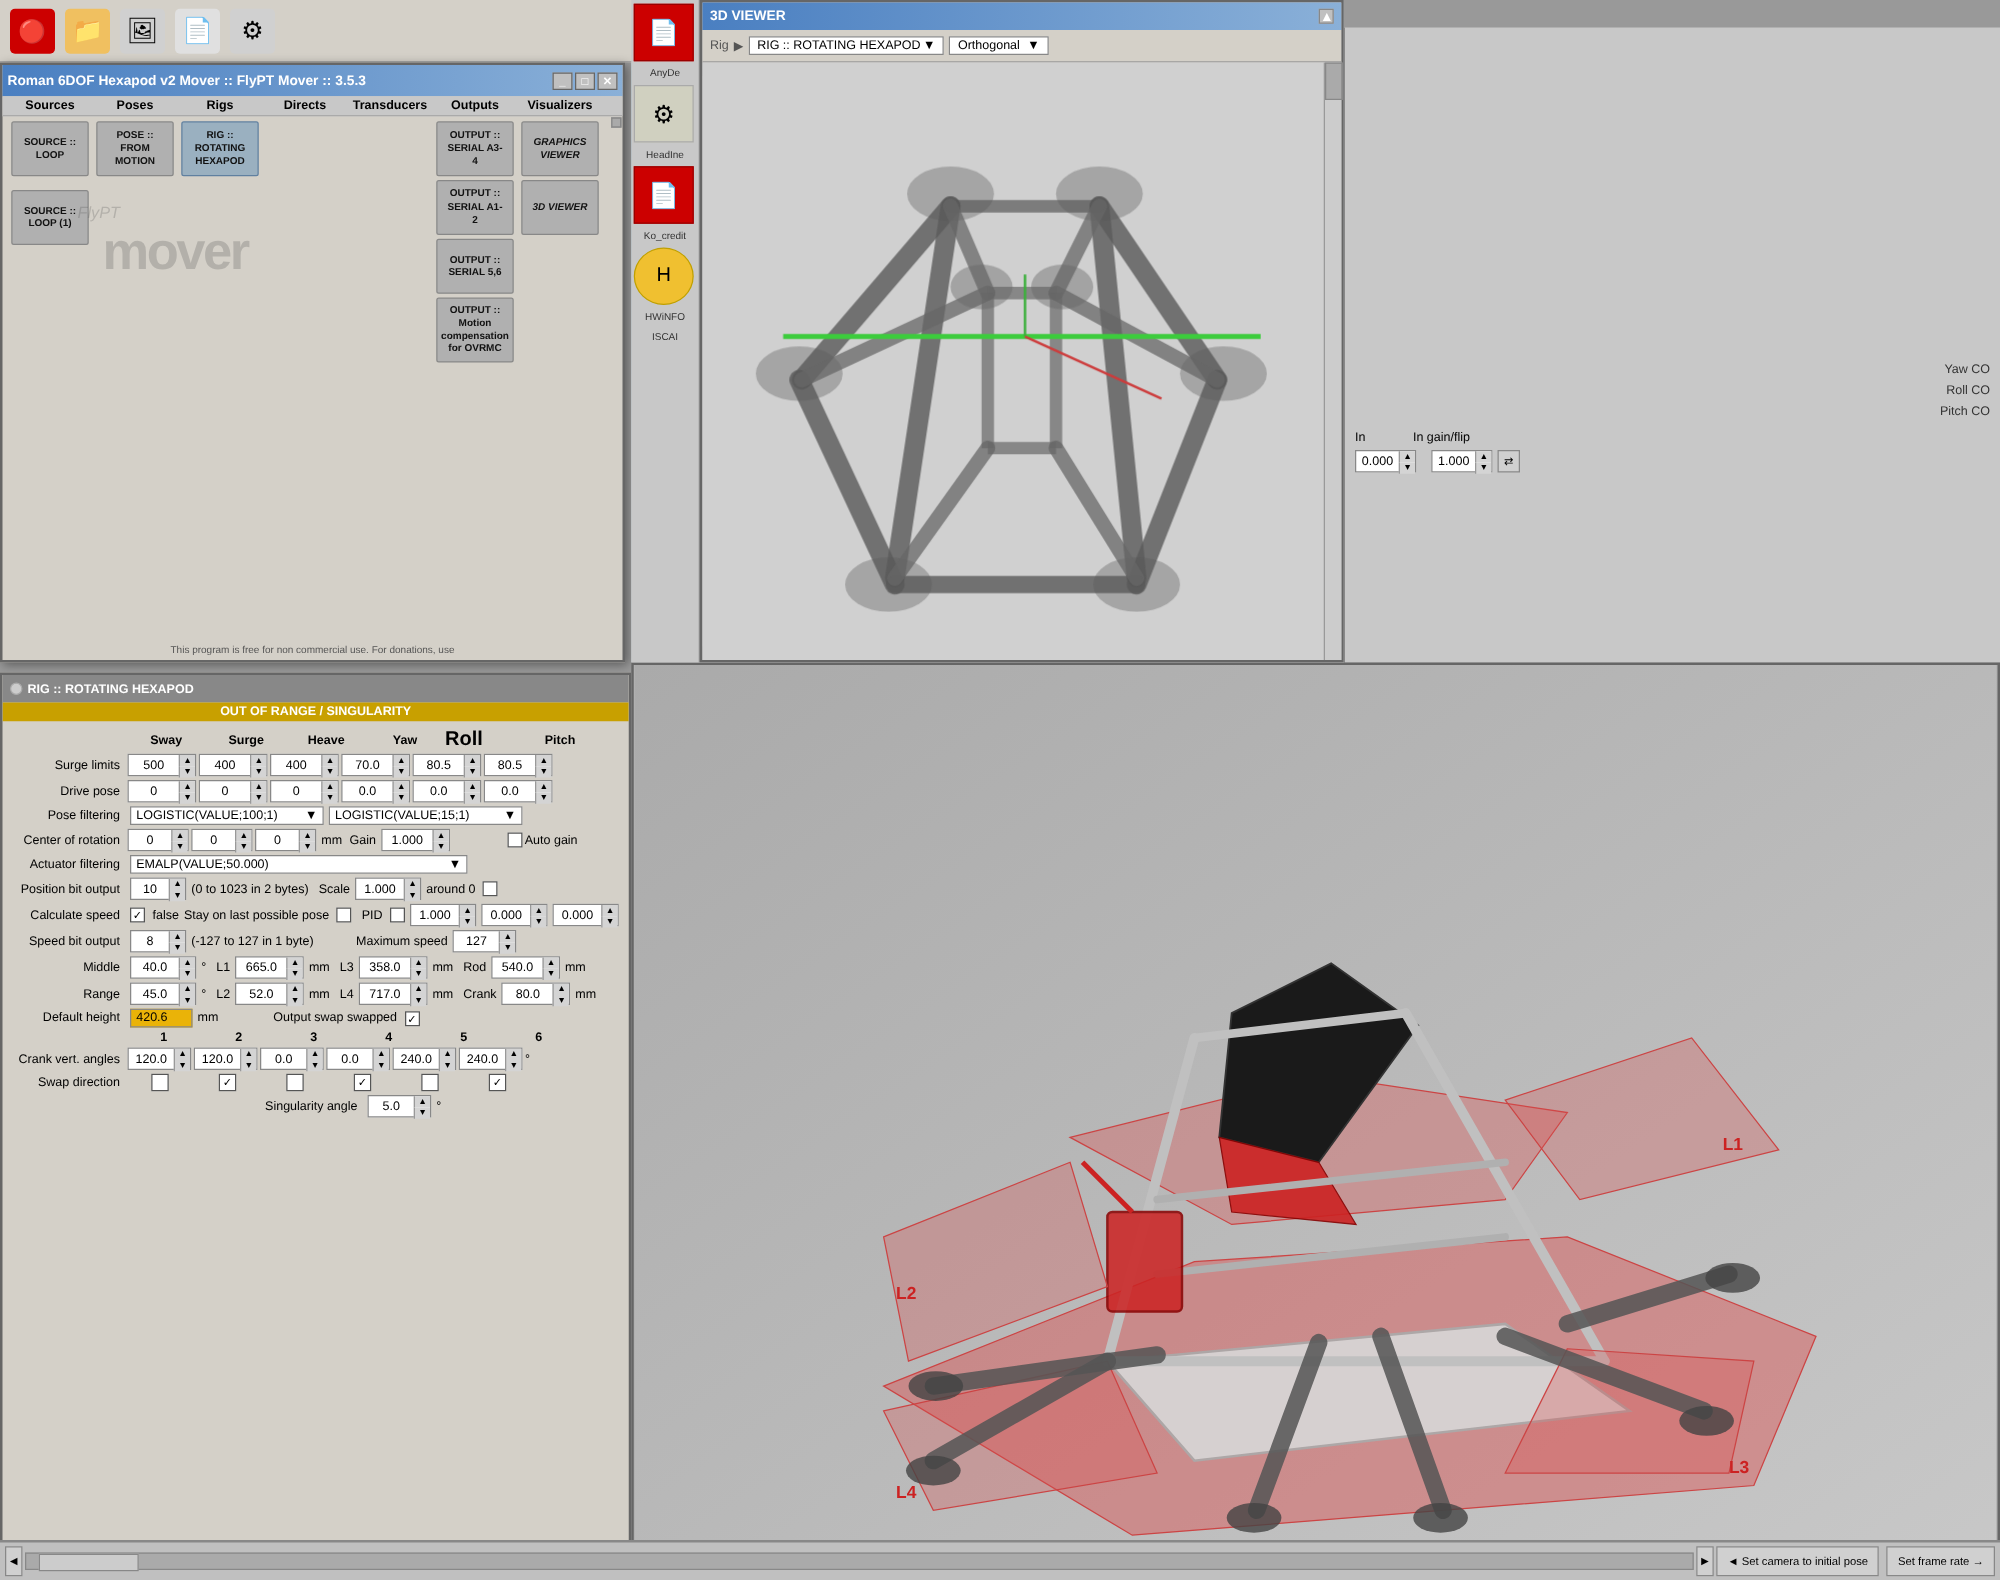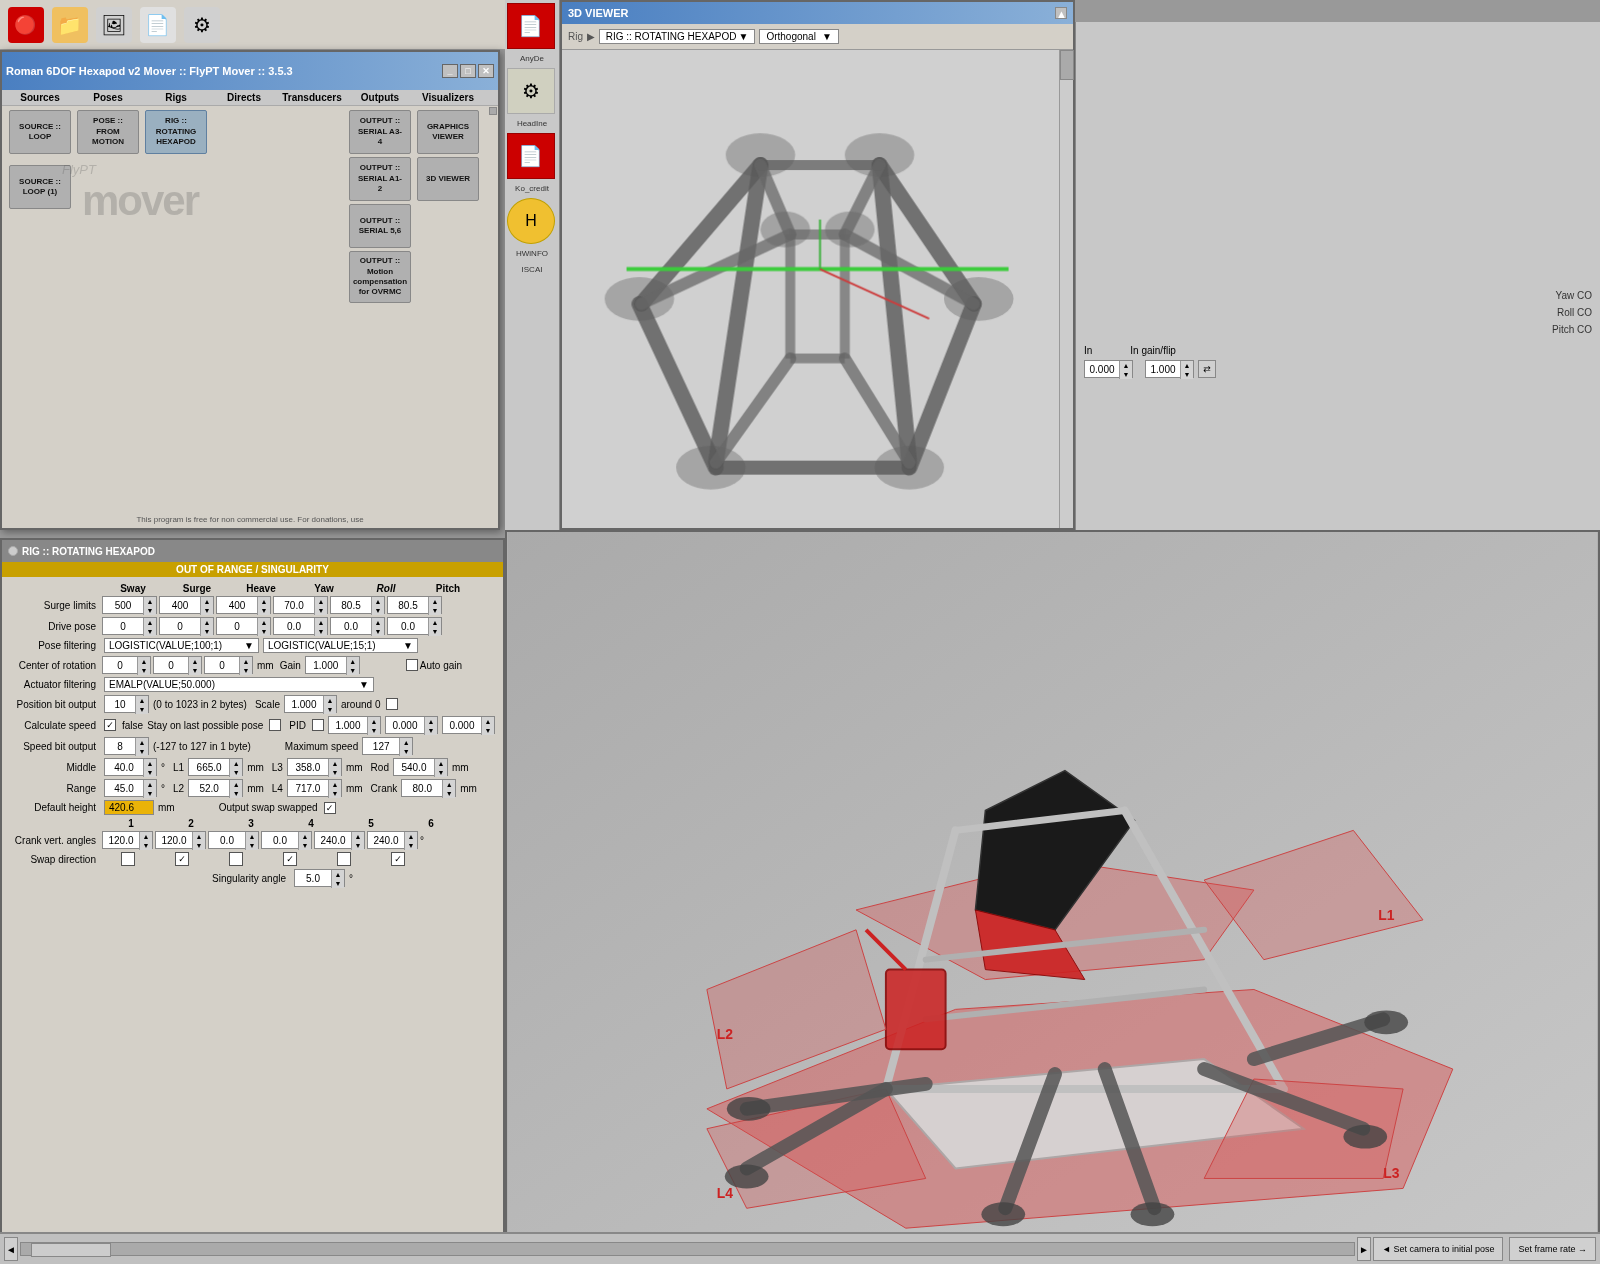--- a/index.html
+++ b/index.html
@@ -4,21 +4,21 @@
   <style>
     * { box-sizing: border-box; margin: 0; padding: 0; }
     body { font-family: 'Segoe UI', Arial, sans-serif; font-size: 11px; background: #c0c0c0; overflow: hidden; width: 1600px; height: 1264px; position: relative; }
 
     
     .taskbar { position: absolute; top: 0; left: 0; width: 550px; height: 50px; background: #d4d0c8; display: flex; align-items: center; gap: 8px; padding: 4px 8px; border-bottom: 1px solid #999; }
     .taskbar-icon { width: 36px; height: 36px; border-radius: 4px; display: flex; align-items: center; justify-content: center; font-size: 20px; }
 
     
     .flypt-window { position: absolute; top: 50px; left: 0; width: 500px; height: 480px; background: #d4d0c8; border: 2px solid #666; box-shadow: 2px 2px 8px rgba(0,0,0,0.4); }
-    .flypt-titlebar { background: linear-gradient(to right, #4a7fc1, #8ab0d8); height: 38px; display: flex; align-items: center; justify-content: space-between; padding: 0 4px; color: white; font-size: 11px; font-weight: bold; }
+    .flypt-titlebar { background: linear-gradient(to right, #4a7fc1, #8ab0d8); height: 25px; display: flex; align-items: center; justify-content: space-between; padding: 0 4px; color: white; font-size: 11px; font-weight: bold; }
     .titlebar-btns { display: flex; gap: 2px; }
     .titlebar-btn { width: 16px; height: 14px; background: #c0c0c0; border: 1px solid #666; font-size: 9px; display: flex; align-items: center; justify-content: center; cursor: pointer; }
     .module-box { background: #b0b0b0; border: 1px solid #888; border-radius: 2px; padding: 4px 6px; text-align: center; font-size: 9px; line-height: 1.3; color: #111; min-height: 44px; display: flex; align-items: center; justify-content: center; flex-direction: column; cursor: pointer; min-width: 60px; }
     .viewer-titlebar { background: linear-gradient(to right, #4a7fc1, #8ab0d8); height: 22px; display: flex; align-items: center; justify-content: space-between; padding: 0 6px; color: white; font-size: 11px; font-weight: bold; }
 
     
     .sky-bg { position: absolute; top: 0; left: 0; width: 100%; height: 100%; background: linear-gradient(180deg, #87CEEB 0%, #b0d8f0 40%, #d8eef8 70%, #c8d8e0 100%); }
     .spin-input-wrap { display: inline-flex; align-items: stretch; border: 1px solid #888; background: white; height: 18px; }
     .spin-input-wrap input { width: 34px; border: none; background: transparent; font-size: 10px; text-align: center; outline: none; padding: 0; }
     .spin-input-wrap .spins { display: flex; flex-direction: column; }
@@ -102,21 +102,21 @@
         <span style="font-size:8px; font-weight:bold;">OUTPUT ::<br>SERIAL A1-2</span>
       </div>
       <div class="module-box" style="width:62px;">
         <span style="font-size:8px; font-weight:bold;">OUTPUT ::<br>SERIAL 5,6</span>
       </div>
       <div class="module-box" style="width:62px; min-height:52px;">
         <span style="font-size:8px; font-weight:bold;">OUTPUT ::<br>Motion<br>compensation<br>for OVRMC</span>
       </div>
     </div>
 
-    <div style="width:68px; display:flex; flex-direction:column; gap:3px; align-items:center;">
+    <div style="width:68px; display:flex; flex-direction:column; gap:3px; align-items:center;font-style:italic;">
       <div class="module-box" style="width:62px;">
         <span style="font-size:8px; font-weight:bold;">GRAPHICS<br>VIEWER</span>
       </div>
       <div class="module-box" style="width:62px;">
         <span style="font-size:8px; font-weight:bold;">3D VIEWER</span>
       </div>
     </div>
   </div>
 
   <div style="position:absolute; top:110px; left:60px; opacity:0.25; font-size:13px; color:#555; font-style:italic;">FlyPT</div>
@@ -264,21 +264,21 @@
 
   <div style="background:#c8a000; color:white; text-align:center; font-size:10px; font-weight:bold; padding:2px;">OUT OF RANGE / SINGULARITY</div>
 
   <div style="padding:6px 8px;">
 
     <div style="display:flex; align-items:center; margin-left:92px; gap:2px; margin-bottom:2px;">
       <div style="width:62px; text-align:center; font-size:10px; font-weight:bold;">Sway</div>
       <div style="width:62px; text-align:center; font-size:10px; font-weight:bold;">Surge</div>
       <div style="width:62px; text-align:center; font-size:10px; font-weight:bold;">Heave</div>
       <div style="width:60px; text-align:center; font-size:10px; font-weight:bold;">Yaw</div>
-      <div style="width:60px; text-align:center; font-size:10px; font-weight:bold;font-style:italic;">Roll</div>
+      <div style="width:60px; text-align:left; font-size:16px; font-weight:bold;">Roll</div>
       <div style="width:60px; text-align:center; font-size:10px; font-weight:bold;">Pitch</div>
     </div>
 
 
     <div style="display:flex; align-items:center; gap:2px; margin-bottom:3px;">
       <div style="width:90px; text-align:right; font-size:10px; padding-right:4px;">Surge limits</div>
       <div class="spin-input-wrap">
           <input type="text" value="500" style="width: 40px;">
           <div class="spins">
             <span>▲</span>

